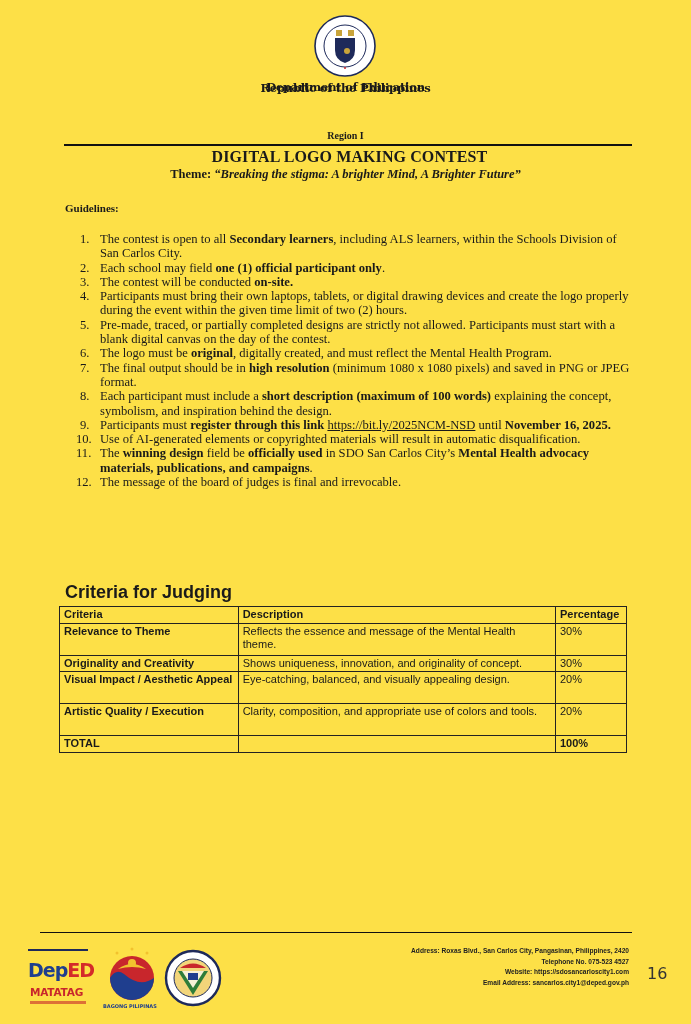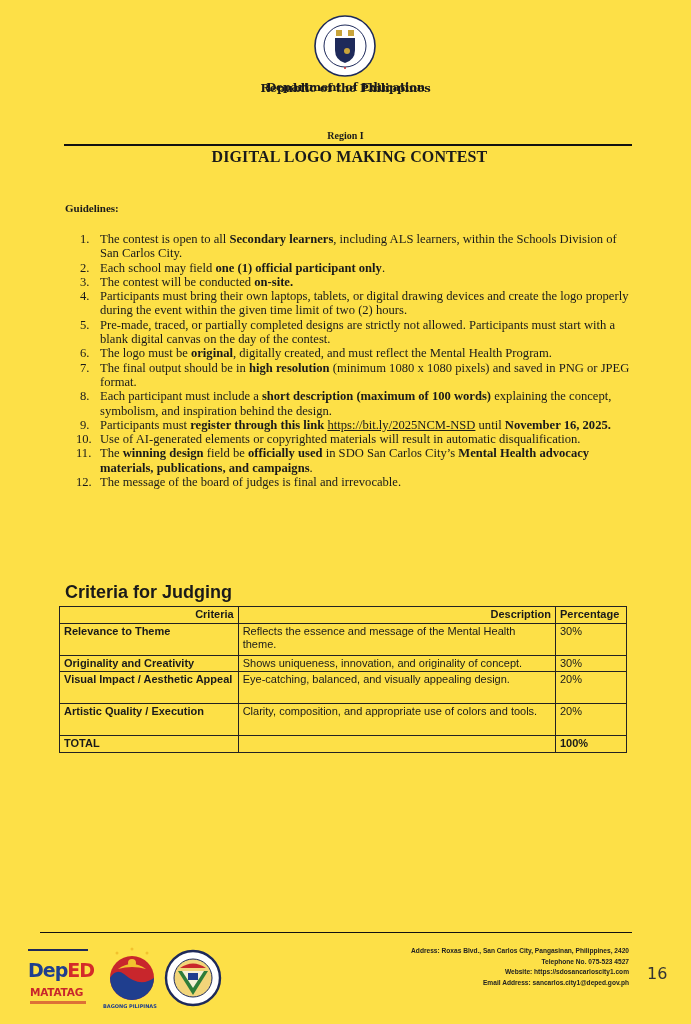--- a/index.html
+++ b/index.html
@@ -27,21 +27,21 @@
   ol.guides { position:absolute; left:80px; top:232px; width:550px; margin:0; padding:0; list-style:none; font-size:12.6px; line-height:14.3px; }
   ol.guides li { position:relative; padding-left:20px; margin:0; }
   ol.guides li .num { position:absolute; left:0; top:0; width:18px; }
   ol.guides li.two .num { left:-4px; }
   ol.guides b { font-weight:bold; }
   ol.guides a { color:#1a1a1a; text-decoration:underline; }
 
   .criteria-h { position:absolute; left:65px; top:582px; font-family:"Liberation Sans", sans-serif; font-weight:bold; font-size:18px; }
   table.crit { position:absolute; left:59px; top:606px; width:568px; border-collapse:collapse; font-family:"Liberation Sans", sans-serif; font-size:11px; }
   table.crit td, table.crit th { border:1.2px solid #222; padding:1px 4px 1px 4px; vertical-align:top; line-height:13.5px; text-align:left; }
-  table.crit th { font-weight:bold; text-align:right; }
+  table.crit th { font-weight:bold; text-align:left; }
   table.crit th.pct-h { text-align:left; }
   table.crit td.crit-name { font-weight:bold; }
   table.crit td.pct { font-weight:bold; }
   table.crit col.c1 { width:179px; } table.crit col.c2 { width:318px; } table.crit col.c3 { width:71px; }
   .row-tall td { height:29px; }
 
   .rule-bottom { position:absolute; left:40px; width:592px; top:932px; border-top:1.6px solid #111; }
   .logos { position:absolute; left:26px; top:945px; height:70px; }
   .deped { position:absolute; left:0; top:0; width:64px; height:70px; }
   .deped .bar { position:absolute; left:2px; top:4px; width:60px; height:1.5px; background:#1e2a5a; }
@@ -70,20 +70,24 @@
     <circle cx="34" cy="37" r="3" fill="#c9a43a"></circle>
     <circle cx="32" cy="54" r="1" fill="#c8262c"></circle>
   </svg>
 
   <div class="hdr-line blackletter republic">Republic of the Philippines</div>
   <div class="hdr-line blackletter dept">Department of Education</div>
   <div class="hdr-line region">Region I</div>
   <div class="rule-top"></div>
 
   <div class="title">DIGITAL LOGO MAKING CONTEST</div>
+  <div class="theme">
+    <span>Theme:</span>
+    <i>“Breaking the stigma: A brighter Mind, A Brighter Future”</i>
+  </div>
 
   <div class="guidelines-h">Guidelines:</div>
   <ol class="guides" id="guides">
       <li><span class="num">1.</span><span>The contest is open to all </span><b>Secondary learners</b><span>, including ALS learners, within the Schools Division of San Carlos City.</span></li>
       <li><span class="num">2.</span><span>Each school may field </span><b>one (1) official participant only</b><span>.</span></li>
       <li><span class="num">3.</span><span>The contest will be conducted </span><b>on-site.</b></li>
       <li><span class="num">4.</span><span>Participants must bring their own laptops, tablets, or digital drawing devices and create the logo properly during the event within the given time limit of two (2) hours.</span></li>
       <li><span class="num">5.</span><span>Pre-made, traced, or partially completed designs are strictly not allowed. Participants must start with a blank digital canvas on the day of the contest.</span></li>
       <li><span class="num">6.</span><span>The logo must be </span><b>original</b><span>, digitally created, and must reflect the Mental Health Program.</span></li>
       <li><span class="num">7.</span><span>The final output should be in </span><b>high resolution</b><span> (minimum 1080 x 1080 pixels) and saved in PNG or JPEG format.</span></li>

